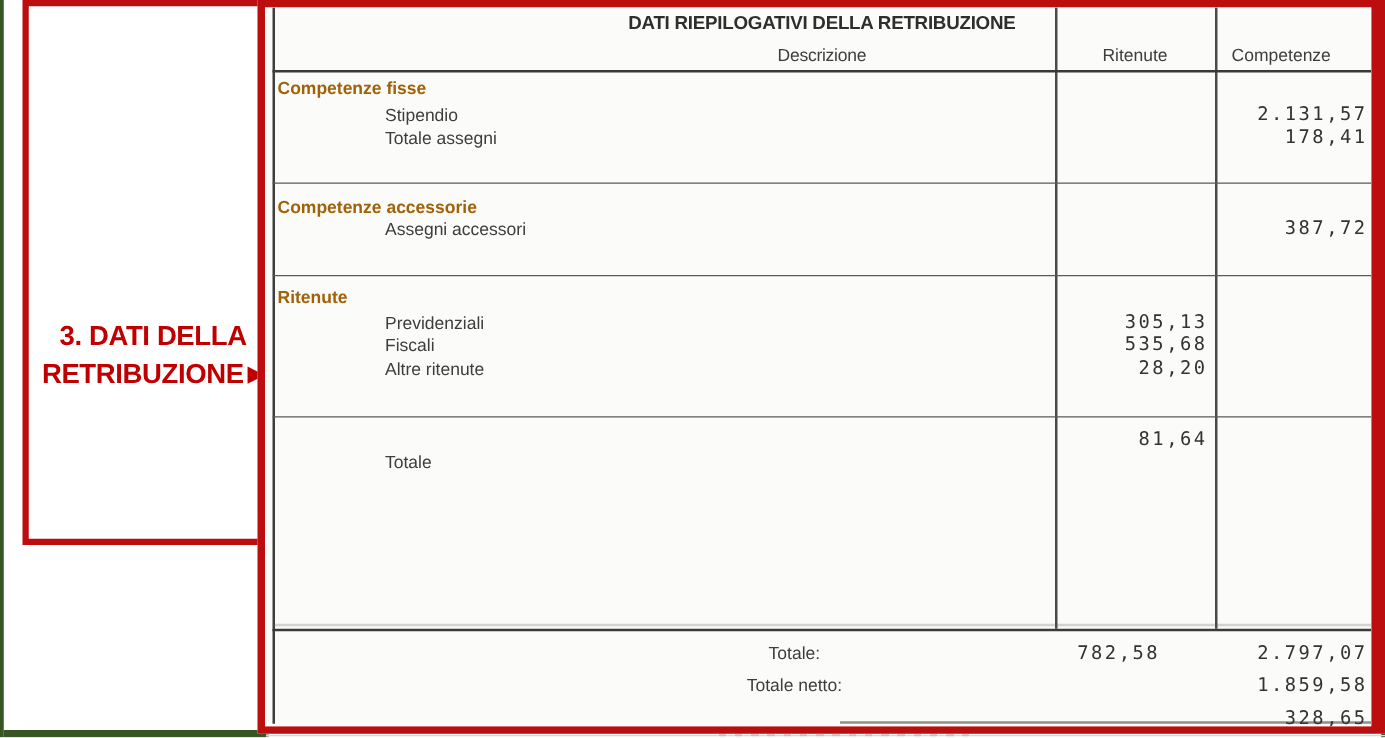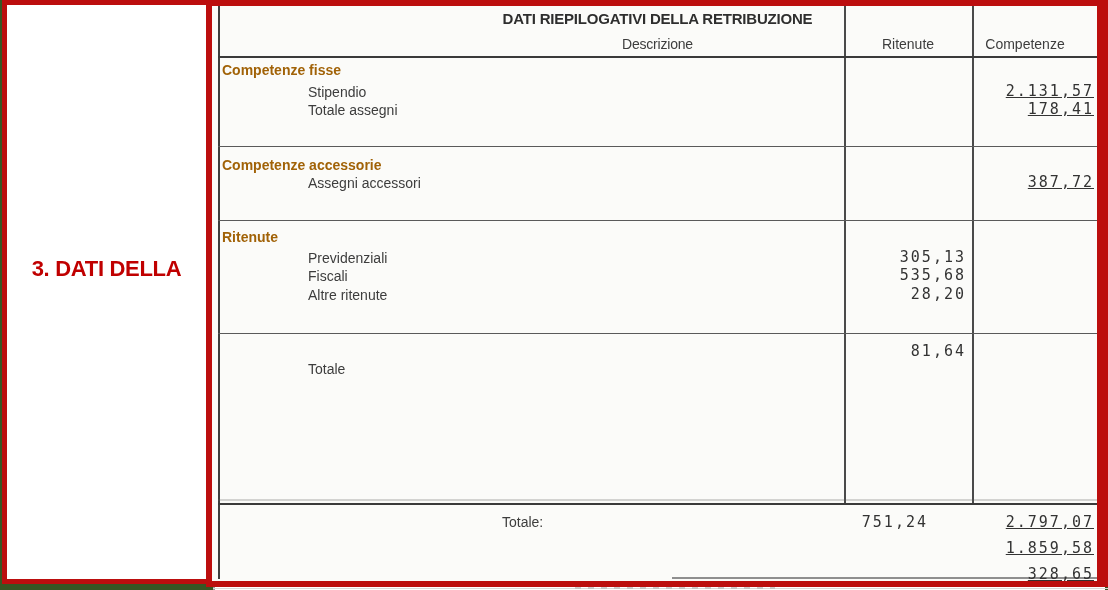--- a/index.html
+++ b/index.html
@@ -5,21 +5,21 @@
   html,body{margin:0;padding:0;background:#ffffff;}
   .stage{position:relative;width:1108px;height:590px;background:#ffffff;overflow:hidden;
          font-family:"Liberation Sans",sans-serif;}
 
   
   .green-left{position:absolute;left:0;top:0;width:3px;height:590px;background:#375623;}
   .green-bottom{position:absolute;left:3px;top:584px;width:210px;height:6px;background:#375623;}
   .green-right{position:absolute;left:1105px;top:503px;width:3px;height:87px;background:#375623;}
 
   
-  .label-box{position:absolute;left:2px;top:0;width:209px;height:584px;background:#ffffff;
+  .label-box{position:absolute;left:18px;top:0;width:209px;height:436px;background:#ffffff;
              border:5px solid #bc0e0e;box-sizing:border-box;z-index:2;}
   .label-text{position:absolute;left:0;top:249px;width:100%;text-align:center;
               color:#c00000;font-weight:700;font-size:22px;letter-spacing:-0.3px;line-height:30px;}
   .arrow{display:inline-block;font-size:18px;margin-left:3px;transform:translateY(-1px);
          font-family:"DejaVu Sans",sans-serif;}
 
   
   .table-box{position:absolute;left:206px;top:0;width:902px;height:587px;background:#fbfbf9;
              border:6px solid #bc0e0e;border-right-width:11px;box-sizing:border-box;z-index:2;}
   .scan{position:absolute;left:0;top:0;width:885px;height:575px;background:#fbfbf9;overflow:hidden;
@@ -37,22 +37,22 @@
   .h-bot{position:absolute;left:460px;right:0;top:571px;height:2px;background:#8f8f8f;}
 
   
   .t{position:absolute;white-space:nowrap;}
   .title{left:6px;width:879px;text-align:center;font-weight:700;font-size:15px;color:#2e2e2e;letter-spacing:-0.2px;}
   .colhead{text-align:center;color:#3d3d3d;}
   .sec{left:10px;font-weight:700;color:#a16207;}
   .item{left:49px;margin-left:47px;}
   .num{font-family:"DejaVu Sans Mono",monospace;font-size:15px;letter-spacing:2px;color:#333333;text-align:right;}
   .vr{left:632px;width:122px;}
-  .vc{left:760px;width:122px;text-decoration:underline;}
-  .tot-label{left:290px;width:267px;text-align:left;}
+  .vc{left:760px;width:122px;}
+  .tot-label{left:290px;width:267px;text-align:center;}
   .tot-vr{left:593px;width:123px;}
 
   
   .under-divider{position:absolute;left:213px;top:587px;width:2px;height:3px;background:#9a9a9a;z-index:1;}
   .under-line{position:absolute;left:213px;top:588px;width:895px;height:1px;background:#d8d8d8;z-index:1;}
   .under-text{position:absolute;left:575px;top:587px;width:200px;height:2px;opacity:.7;z-index:1;
               background:repeating-linear-gradient(90deg,#b9b9b9 0 6px,transparent 6px 13px);}
 </style>
 </head>
 <body>
@@ -62,20 +62,21 @@
   <div class="green-left"></div>
   <div class="green-bottom"></div>
   <div class="green-right"></div>
   <div class="under-divider"></div>
   <div class="under-line"></div>
   <div class="under-text"></div>
 
   <div class="label-box">
     <div class="label-text">
       <div>3. DATI DELLA</div>
+      <div><span>RETRIBUZIONE</span><span class="arrow">▶</span></div>
     </div>
   </div>
 
   <div class="table-box">
     <div class="scan">
 
       <div class="scan-left ln"></div>
       <div class="v1 ln"></div>
       <div class="v2 ln"></div>
       <div class="hline h-head"></div>
@@ -105,23 +106,24 @@
       <div class="t num vr" style="top:242px">305,13</div>
       <div class="t item" style="top:262px">Fiscali</div>
       <div class="t num vr" style="top:260px">535,68</div>
       <div class="t item" style="top:281px">Altre ritenute</div>
       <div class="t num vr" style="top:279px">28,20</div>
 
       <div class="t item" style="top:355px">Totale</div>
       <div class="t num vr" style="top:336px">81,64</div>
 
       <div class="t tot-label" style="top:508px">Totale:</div>
-      <div class="t num tot-vr" style="top:507px">751,24</div>
+      <div class="t num tot-vr" style="top:507px">782,58</div>
       <div class="t num vc" style="top:507px">2.797,07</div>
 
+      <div class="t tot-label" style="top:534px">Totale netto:</div>
       <div class="t num vc" style="top:533px">1.859,58</div>
 
       <div class="t num vc" style="top:559px">328,65</div>
 
     </div>
   </div>
 
 </div>
 
 </body></html>

